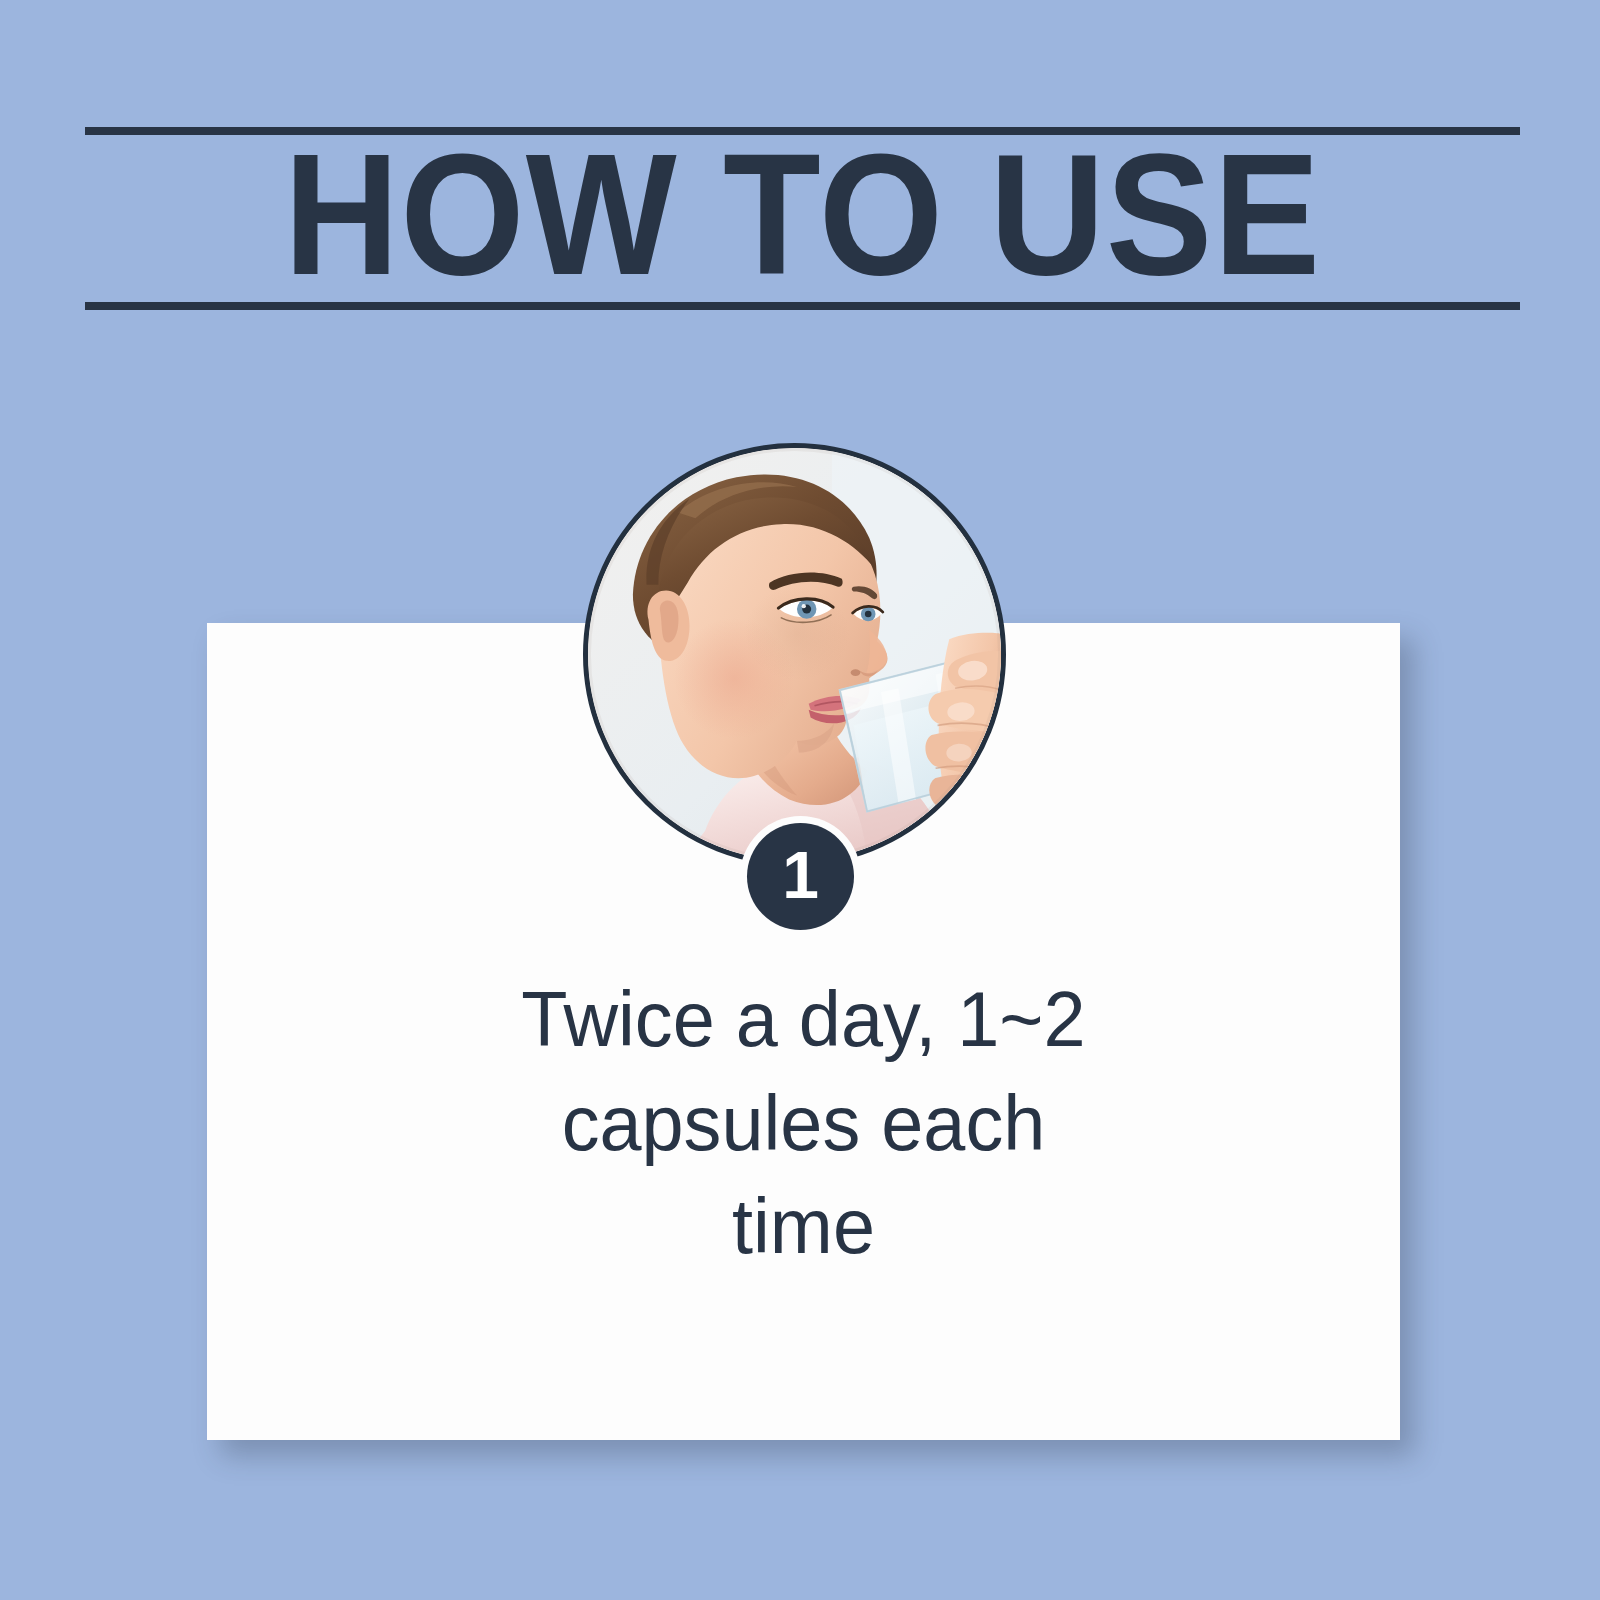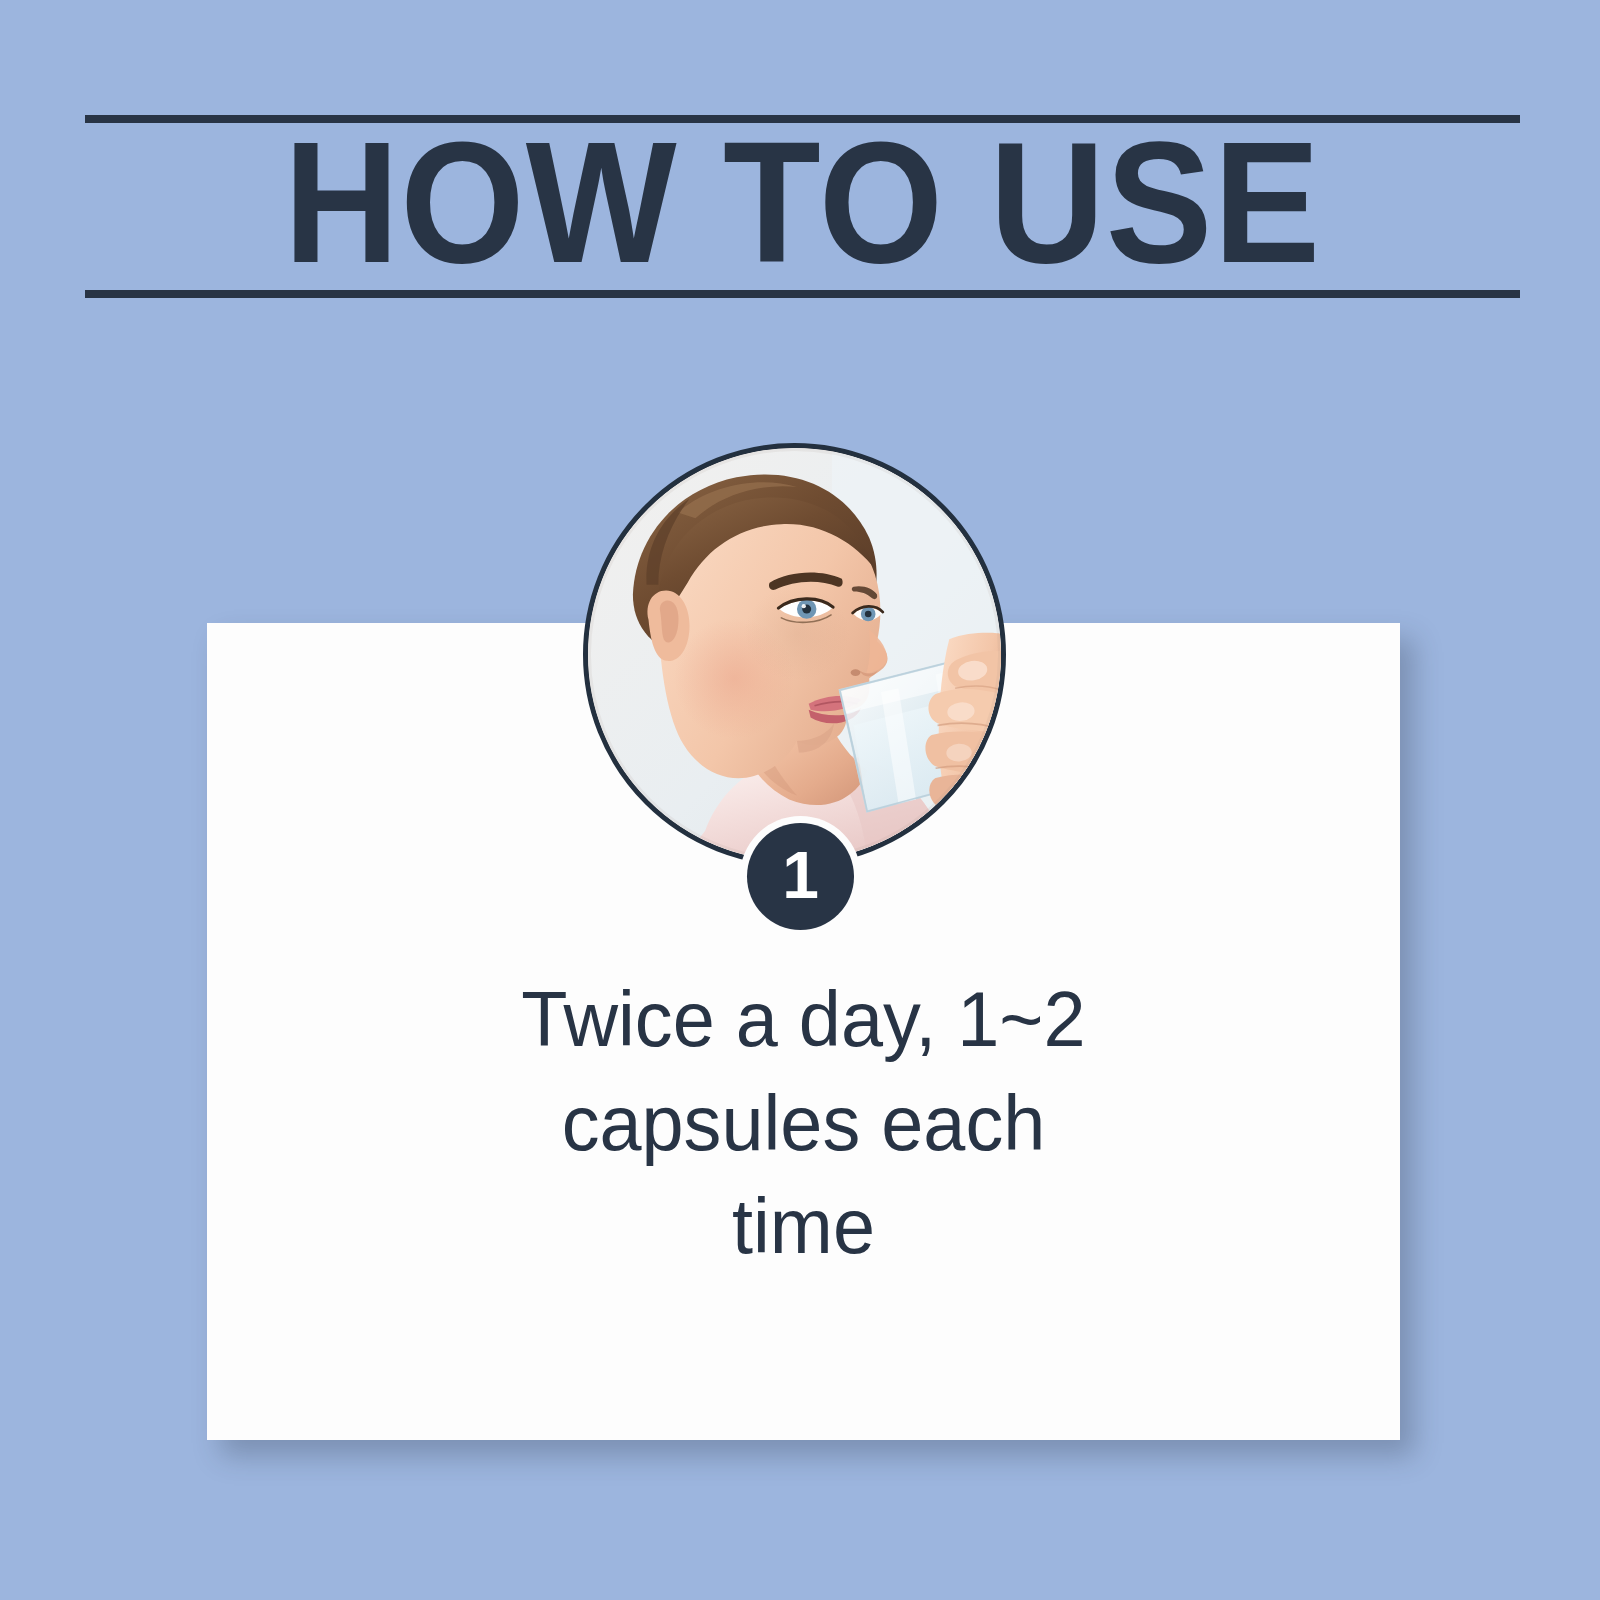--- a/index.html
+++ b/index.html
@@ -19,21 +19,21 @@
     width: 1600px;
     height: 1600px;
     background: #9cb5de;
     overflow: hidden;
   }
 
   
   .header-block {
     position: absolute;
     left: 85px;
-    top: 108px;
+    top: 120px;
     width: 1435px;
     height: 192px;
   }
   .rule {
     position: absolute;
     left: 0;
     width: 100%;
     height: 8px;
     background: #283445;
   }

